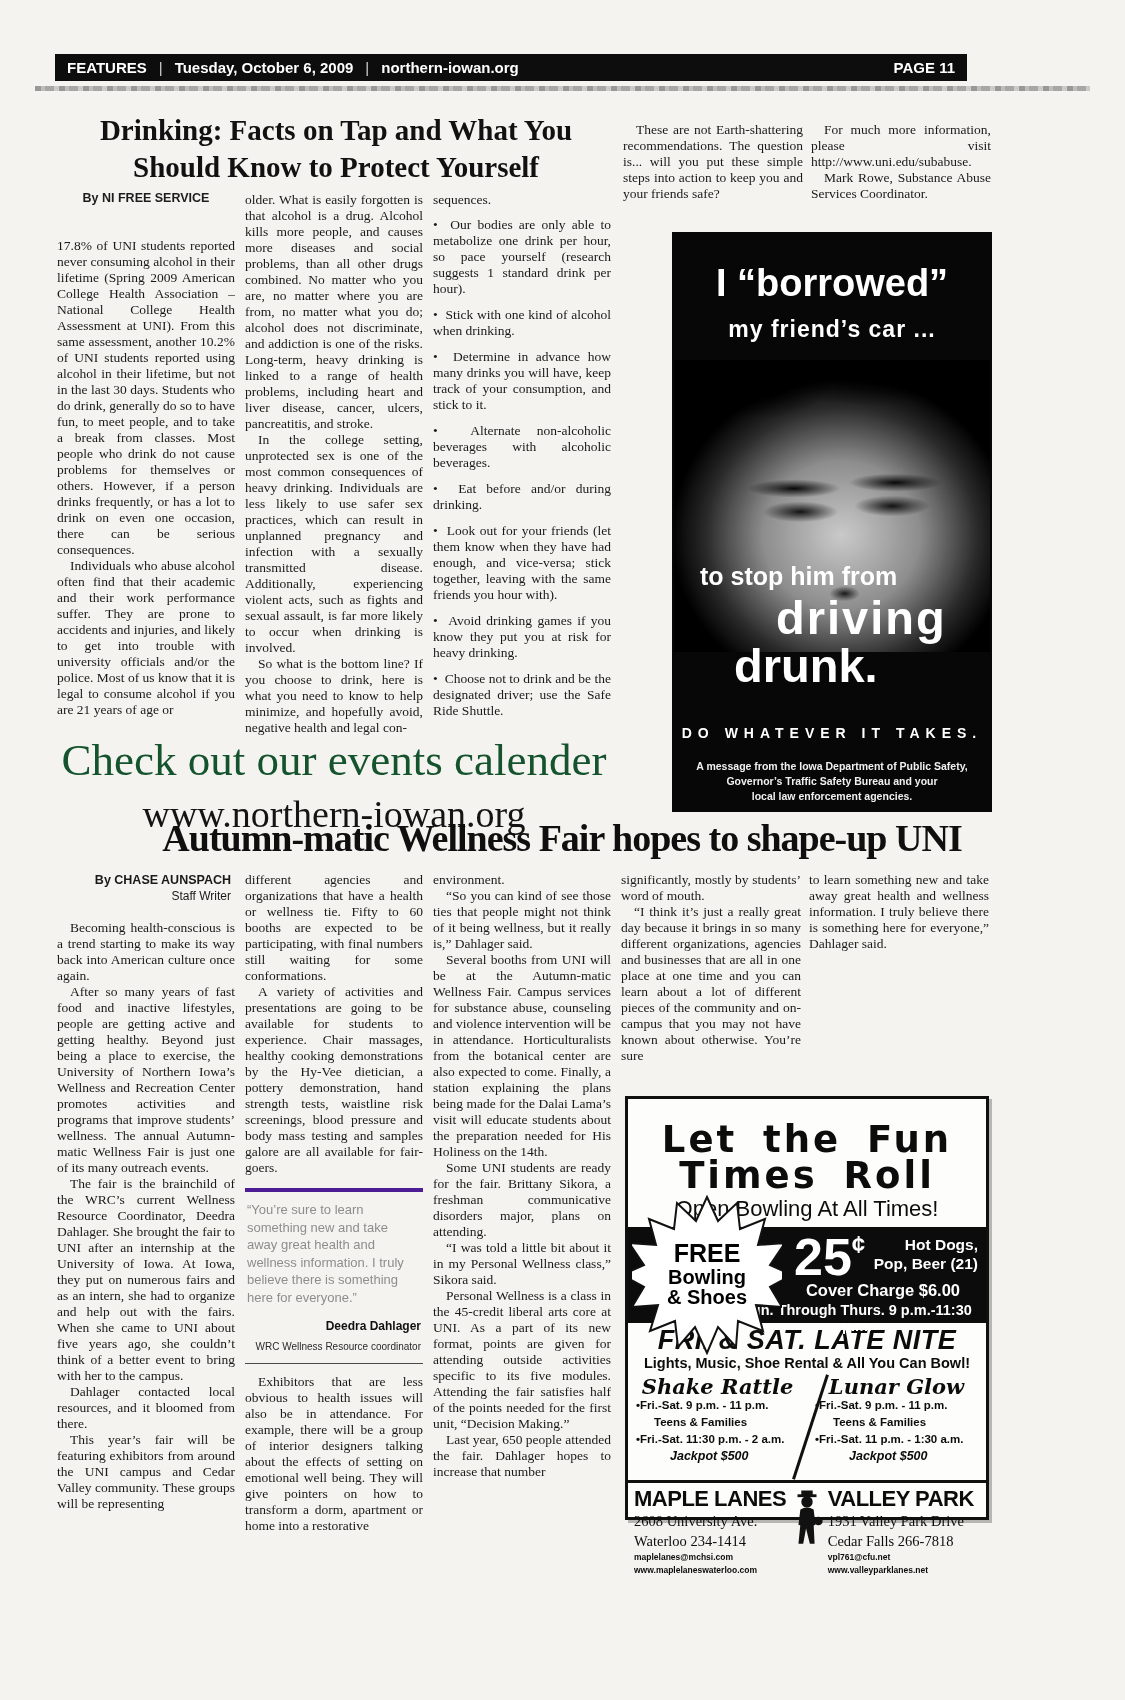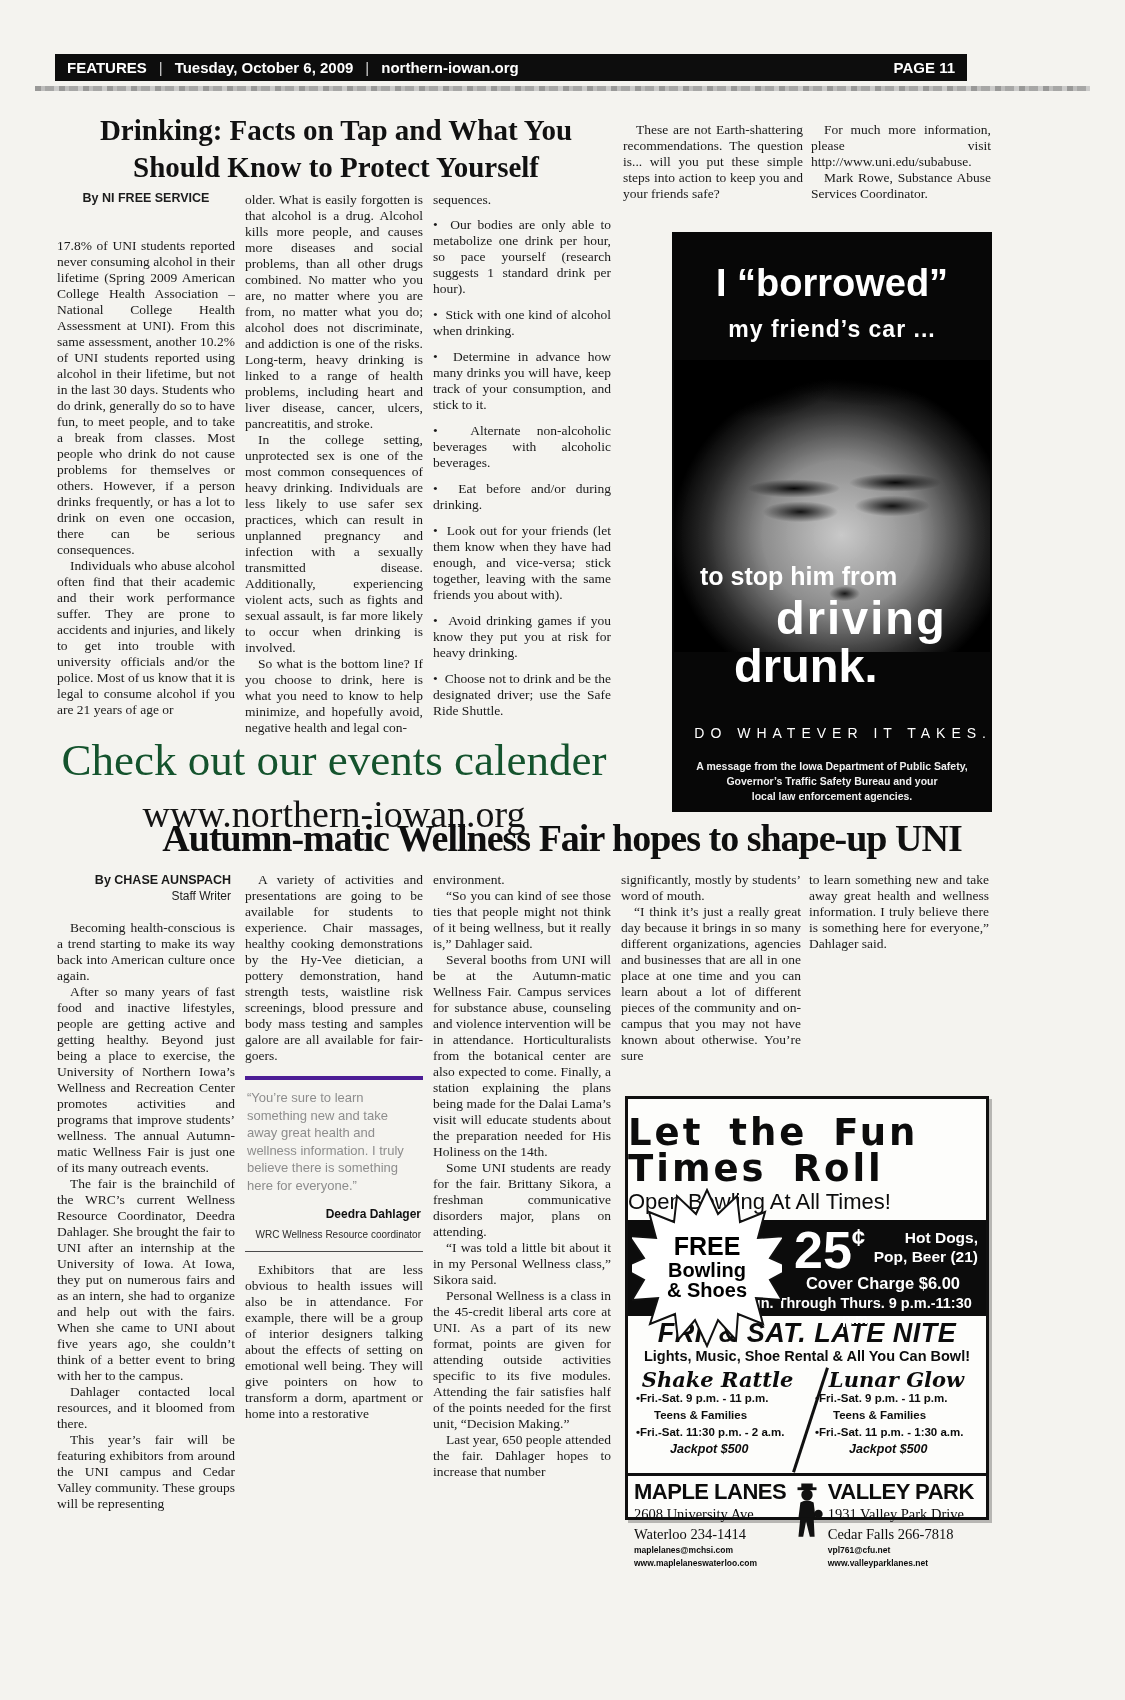--- a/index.html
+++ b/index.html
@@ -61,21 +61,21 @@
       radial-gradient(ellipse 95px 55px at 28% 6%, rgba(0,0,0,.95), transparent 75%),
       radial-gradient(ellipse 130px 60px at 62% 0%, rgba(0,0,0,.95), transparent 78%),
       radial-gradient(ellipse 175px 165px at 53% 60%, #c6c6c6 0%, #8c8c8c 45%, #2d2d2d 78%, #000 100%);
     background-color: #000; filter: contrast(1.05);
   }
   .psa-l1 { position: absolute; top: 30px; width: 100%; text-align: center; font-weight: bold; font-size: 38px; }
   .psa-l2 { position: absolute; top: 84px; width: 100%; text-align: center; font-weight: bold; font-size: 23px; letter-spacing: 1px; }
   .psa-l3 { position: absolute; top: 330px; left: 28px; font-weight: bold; font-size: 25px; z-index: 2; }
   .psa-l4 { position: absolute; top: 358px; left: 104px; font-weight: bold; font-size: 47px; letter-spacing: 2px; z-index: 2; }
   .psa-l5 { position: absolute; top: 406px; left: 62px; font-weight: bold; font-size: 47px; z-index: 2; }
-  .psa-tag { position: absolute; top: 493px; width: 100%; text-align: right; font-weight: normal; font-size: 14px; letter-spacing: 6px; }
+  .psa-tag { position: absolute; top: 493px; width: 100%; text-align: center; font-weight: bold; font-size: 14px; letter-spacing: 6px; }
   .psa-foot { position: absolute; top: 527px; left: 4%; width: 92%; text-align: center; font-weight: bold; font-size: 10.5px; line-height: 15px; color: #f0f0f0; }
   
   .promo1 { position: absolute; left: 57px; top: 734px; width: 554px; text-align: center; font-size: 45px; color: #14532d; }
   .promo2 { position: absolute; left: 57px; top: 792px; width: 554px; text-align: center; font-size: 38px; color: #141414; }
   
   .a2-title {
     position: absolute; left: 57px; top: 816px; width: 1010px; text-align: center;
     font-weight: bold; font-size: 38px; letter-spacing: -1px; color: #0f0f0f; white-space: nowrap;
   }
   #a2c1 { left: 57px;  top: 872px; height: 676px; }
@@ -92,21 +92,21 @@
     font-size: 13px; line-height: 17.5px; text-align: left; border-bottom: 1px solid #4a4a4a;
   }
   .pq-name { text-align: right; font-weight: bold; color: #111; font-size: 12px; margin-top: 12px; }
   .pq-role { text-align: right; color: #2a2a2a; font-size: 10px; margin-top: 2px; }
   
   .bowl {
     position: absolute; left: 625px; top: 1096px; width: 364px; height: 424px;
     background: #fdfdfb; border: 3px solid #101010; font-family: "Liberation Sans", sans-serif;
     color: #0c0c0c; box-shadow: 3px 3px 0 rgba(0,0,0,.25);
   }
-  .bw-head { padding-top: 16px; }
+  .bw-head { text-align: center; padding-top: 23px; }
   .bw-t { font-family: "DejaVu Sans", sans-serif; font-weight: bold; font-size: 37px; line-height: 0.98; letter-spacing: 3px; word-spacing: 10px; }
   .bw-sub { font-size: 22px; margin-top: 1px; }
   .bw-band { position: relative; background: #0c0c0c; height: 96px; margin-top: 5px; color: #fff; }
   .burst { position: absolute; left: 4px; top: -32px; width: 150px; height: 160px; z-index: 3; }
   .burst svg { position: absolute; inset: 0; }
   .burst-text { position: absolute; inset: 0; display: flex; flex-direction: column; justify-content: center; align-items: center; color: #000; font-weight: bold; line-height: 1.02; }
   .burst-text .f1 { font-size: 25px; }
   .burst-text .f2 { font-size: 20px; }
   .bw-price { position: absolute; left: 166px; top: 4px; font-weight: bold; font-size: 52px; line-height: 1; }
   .bw-price sup { font-size: 24px; vertical-align: 22px; }
@@ -162,21 +162,21 @@
     <p class="ind">So what is the bottom line? If you choose to drink, here is what you need to know to help minimize, and hopefully avoid, negative health and legal con-</p>
   </div>
   <div class="col" id="a1c3">
     <p>sequences.</p>
     <div class="blist">
       <div class="bitem">Our bodies are only able to metabolize one drink per hour, so pace yourself (research suggests 1 standard drink per hour).</div>
       <div class="bitem">Stick with one kind of alcohol when drinking.</div>
       <div class="bitem">Determine in advance how many drinks you will have, keep track of your consumption, and stick to it.</div>
       <div class="bitem">Alternate non-alcoholic beverages with alcoholic beverages.</div>
       <div class="bitem">Eat before and/or during drinking.</div>
-      <div class="bitem">Look out for your friends (let them know when they have had enough, and vice-versa; stick together, leaving with the same friends you about with).</div>
+      <div class="bitem">Look out for your friends (let them know when they have had enough, and vice-versa; stick together, leaving with the same friends you hour with).</div>
       <div class="bitem">Avoid drinking games if you know they put you at risk for heavy drinking.</div>
       <div class="bitem">Choose not to drink and be the designated driver; use the Safe Ride Shuttle.</div>
     </div>
   </div>
   <div class="col" id="a1c4">
     <p class="ind">These are not Earth-shattering recommendations. The question is... will you put these simple steps into action to keep you and your friends safe?</p>
   </div>
   <div class="col" id="a1c5">
     <p class="ind">For much more information, please visit http://www.uni.edu/subabuse.</p>
     <p class="ind">Mark Rowe, Substance Abuse Services Coordinator.</p>
@@ -207,20 +207,21 @@
       <div class="b1">By CHASE AUNSPACH</div>
       <div class="b2">Staff Writer</div>
     </div>
     <p class="ind">Becoming health-conscious is a trend starting to make its way back into American culture once again.</p>
     <p class="ind">After so many years of fast food and inactive lifestyles, people are getting active and getting healthy. Beyond just being a place to exercise, the University of Northern Iowa’s Wellness and Recreation Center promotes activities and programs that improve students’ wellness. The annual Autumn-matic Wellness Fair is just one of its many outreach events.</p>
     <p class="ind">The fair is the brainchild of the WRC’s current Wellness Resource Coordinator, Deedra Dahlager. She brought the fair to UNI after an internship at the University of Iowa. At Iowa, they put on numerous fairs and as an intern, she had to organize and help out with the fairs. When she came to UNI about five years ago, she couldn’t think of a better event to bring with her to the campus.</p>
     <p class="ind">Dahlager contacted local resources, and it bloomed from there.</p>
     <p class="ind">This year’s fair will be featuring exhibitors from around the UNI campus and Cedar Valley community. These groups will be representing</p>
   </div>
   <div class="col" id="a2c2">
+    <p>different agencies and organizations that have a health or wellness tie. Fifty to 60 booths are expected to be participating, with final numbers still waiting for some conformations.</p>
     <p class="ind">A variety of activities and presentations are going to be available for students to experience. Chair massages, healthy cooking demonstrations by the Hy-Vee dietician, a pottery demonstration, hand strength tests, waistline risk screenings, blood pressure and body mass testing and samples galore are all available for fair-goers.</p>
     <div class="pullquote">
       <div>“You’re sure to learn something new and take away great health and wellness information. I truly believe there is something here for everyone.”</div>
       <div class="pq-name">Deedra Dahlager</div>
       <div class="pq-role">WRC Wellness Resource coordinator</div>
     </div>
     <p class="ind">Exhibitors that are less obvious to health issues will also be in attendance. For example, there will be a group of interior designers talking about the effects of setting on emotional well being. They will give pointers on how to transform a dorm, apartment or home into a restorative</p>
   </div>
   <div class="col" id="a2c3">
     <p>environment.</p>

